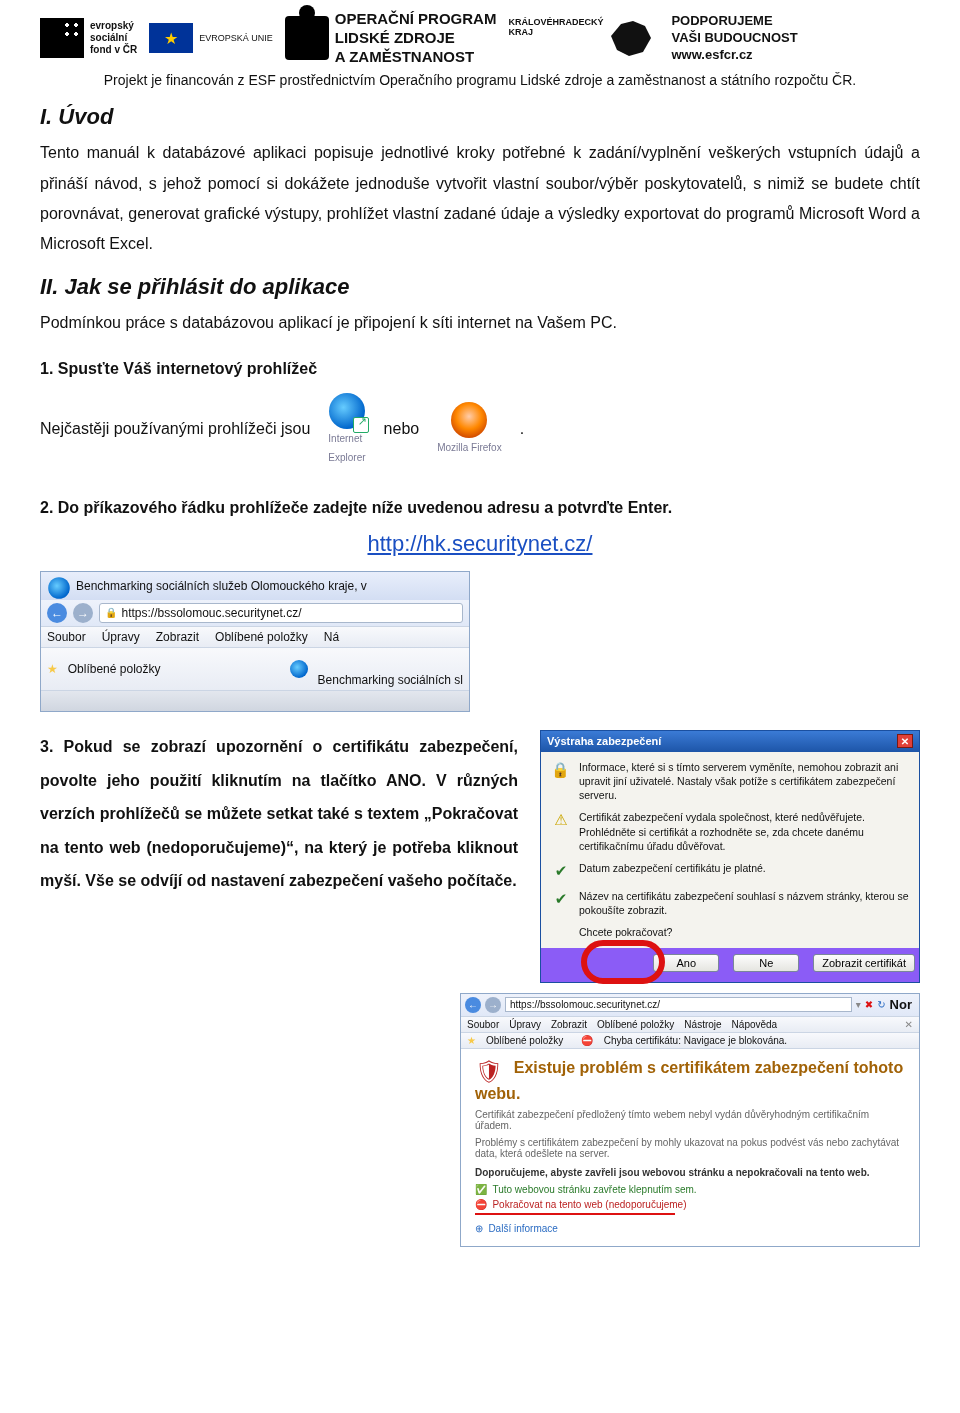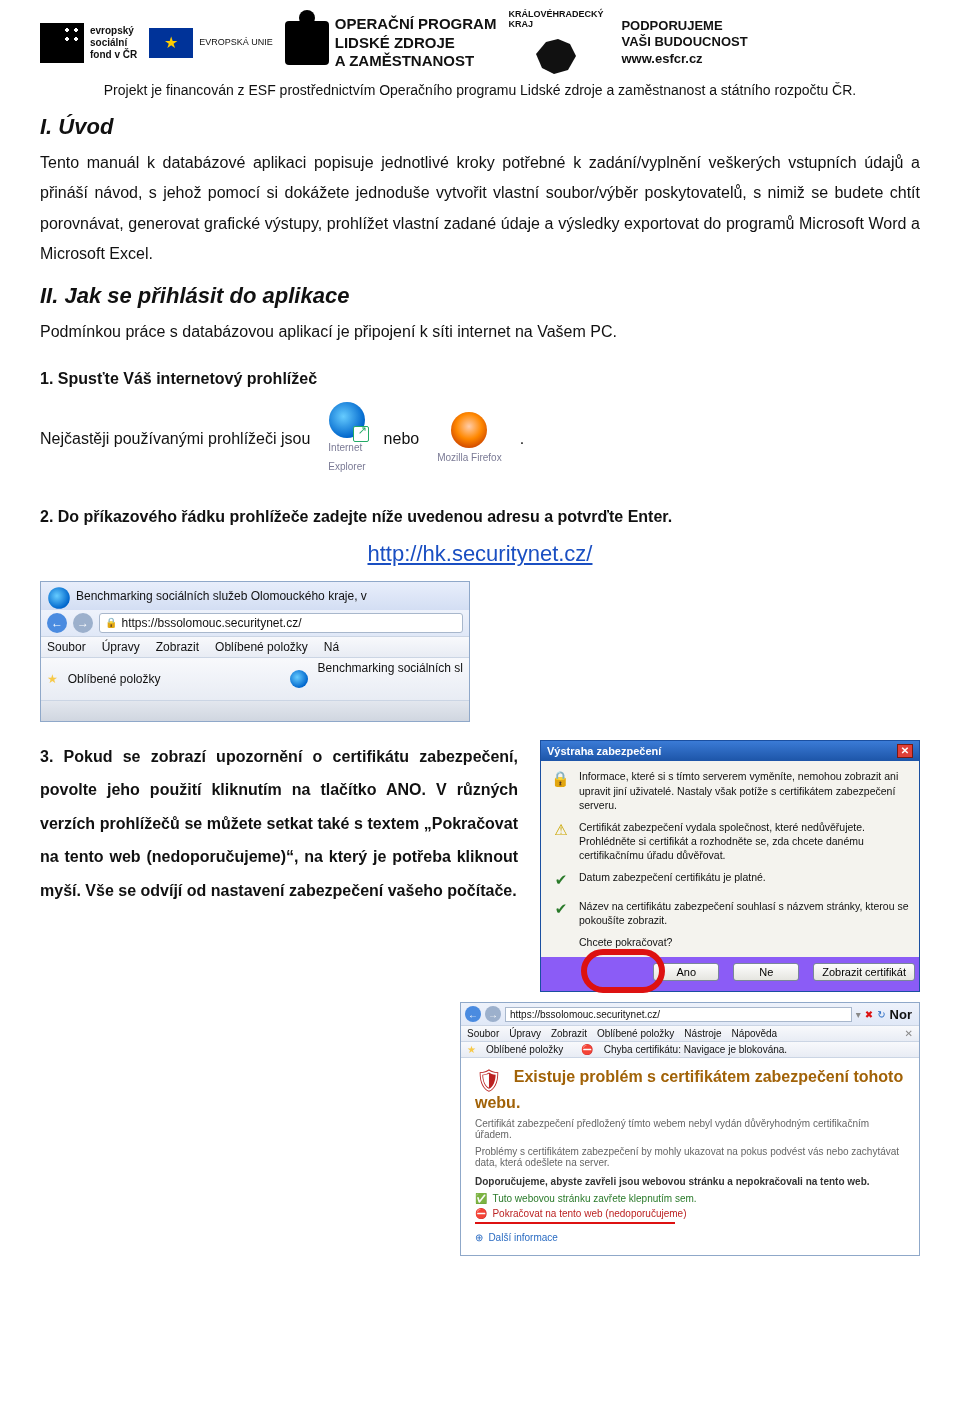--- a/index.html
+++ b/index.html
@@ -114,21 +114,21 @@
     <div class="logo-block">
       <div class="eu-flag">★</div>
       <div style="font-size:9px;">EVROPSKÁ UNIE</div>
     </div>
     <div class="logo-block">
       <div class="puzzle"></div>
       <div class="op-text" style="white-space:pre;">OPERAČNÍ PROGRAM
 LIDSKÉ ZDROJE
 A ZAMĚSTNANOST</div>
     </div>
-    <div class="logo-block" style="flex-direction:column; align-items:center;">
+    <div class="logo-block" style="flex-direction:row; align-items:flex-start;">
       <div class="region-label" style="white-space:pre;">KRÁLOVÉHRADECKÝ
 KRAJ</div>
       <div class="region">
         <svg viewBox="0 0 44 40">
             <path d="M2 18 L12 6 L24 3 L36 8 L42 20 L34 34 L20 38 L8 32 Z" fill="#111"></path>
           </svg>
       </div>
     </div>
     <div style="margin-left:6px;">
       <div class="esfcr" style="white-space:pre;">PODPORUJEME
@@ -182,21 +182,21 @@
     <div class="bc-menu">
       <span>Soubor</span>
       <span>Úpravy</span>
       <span>Zobrazit</span>
       <span>Oblíbené položky</span>
       <span>Ná</span>
     </div>
     <div class="bc-fav">
       <span class="star">★</span>
       <span>Oblíbené položky</span>
-      <span style="margin-left:auto; display:flex; align-items:flex-start; gap:1px;">
+      <span style="margin-left:auto; display:flex; align-items:flex-end; gap:1px;">
         <span style="transform:scale(.5);" class="browser-icon ie">
             <span class="circle"></span>
           </span>
         <span>Benchmarking sociálních sl</span>
       </span>
     </div>
     <div style="height:20px; background:linear-gradient(#e3e7ee,#d0d6e0);"></div>
   </div>
 
   <div class="cols">

